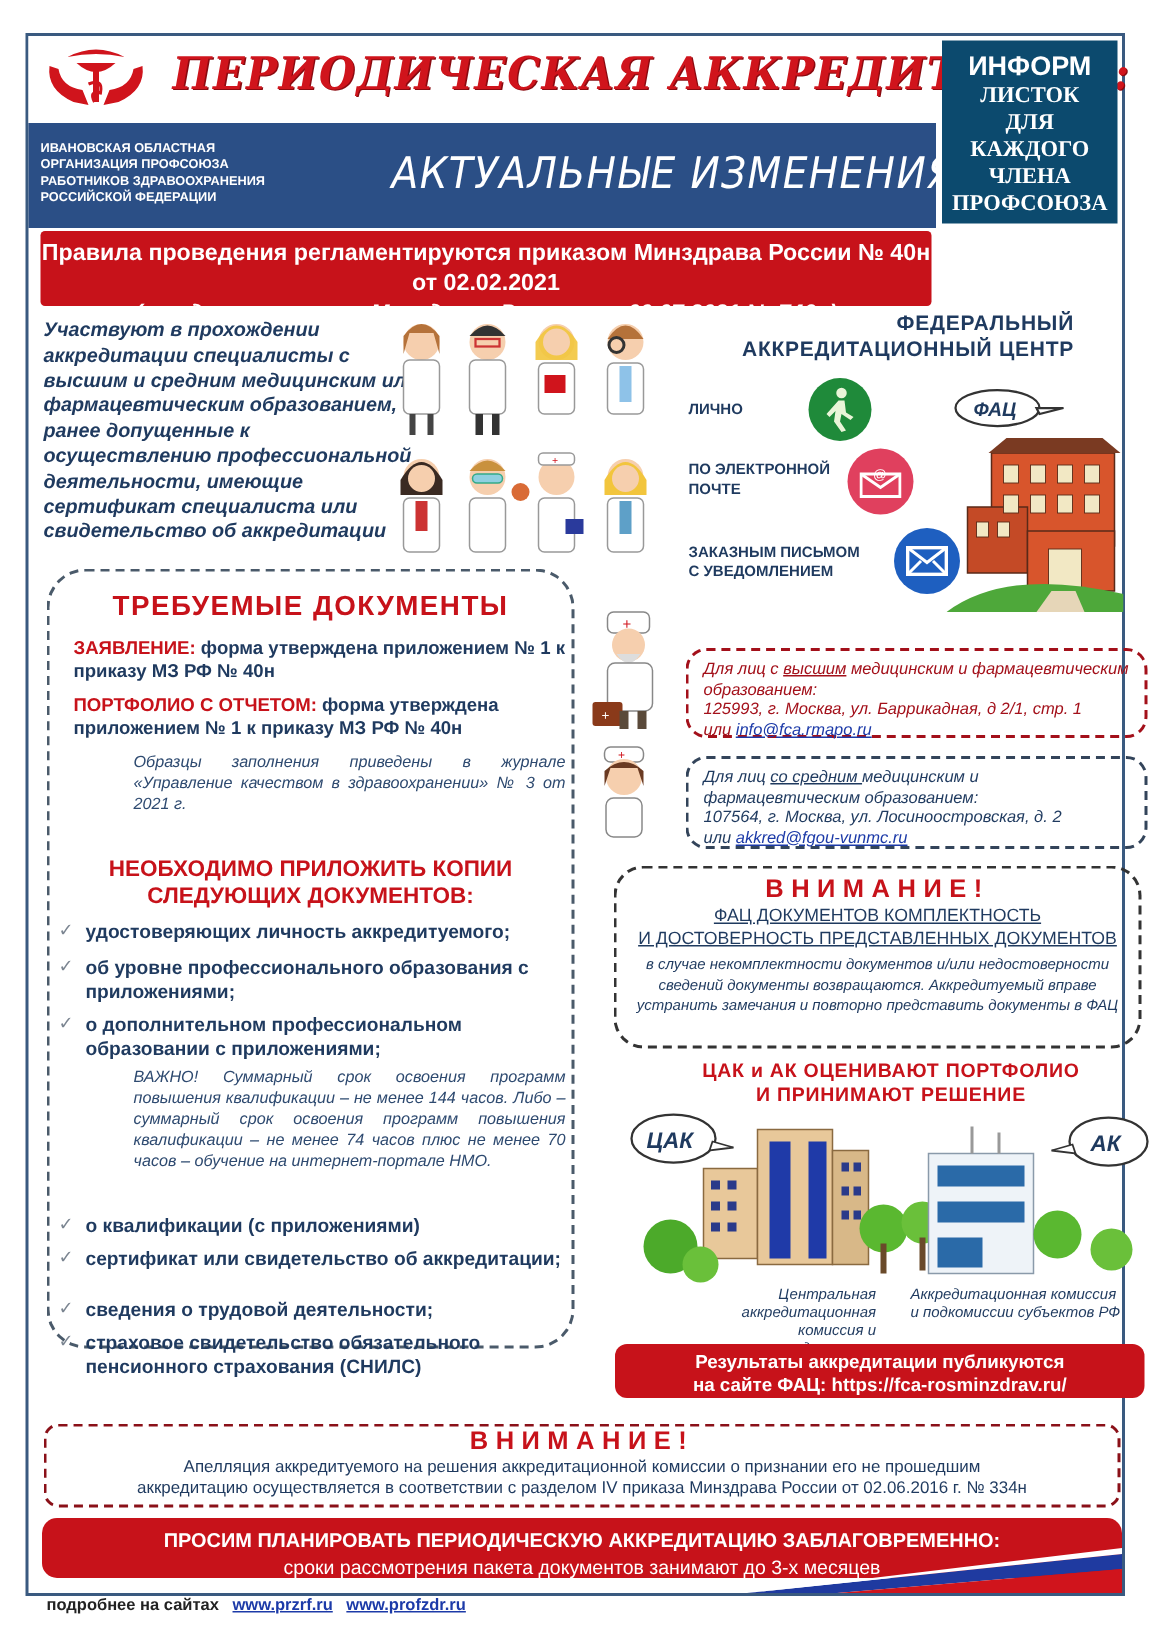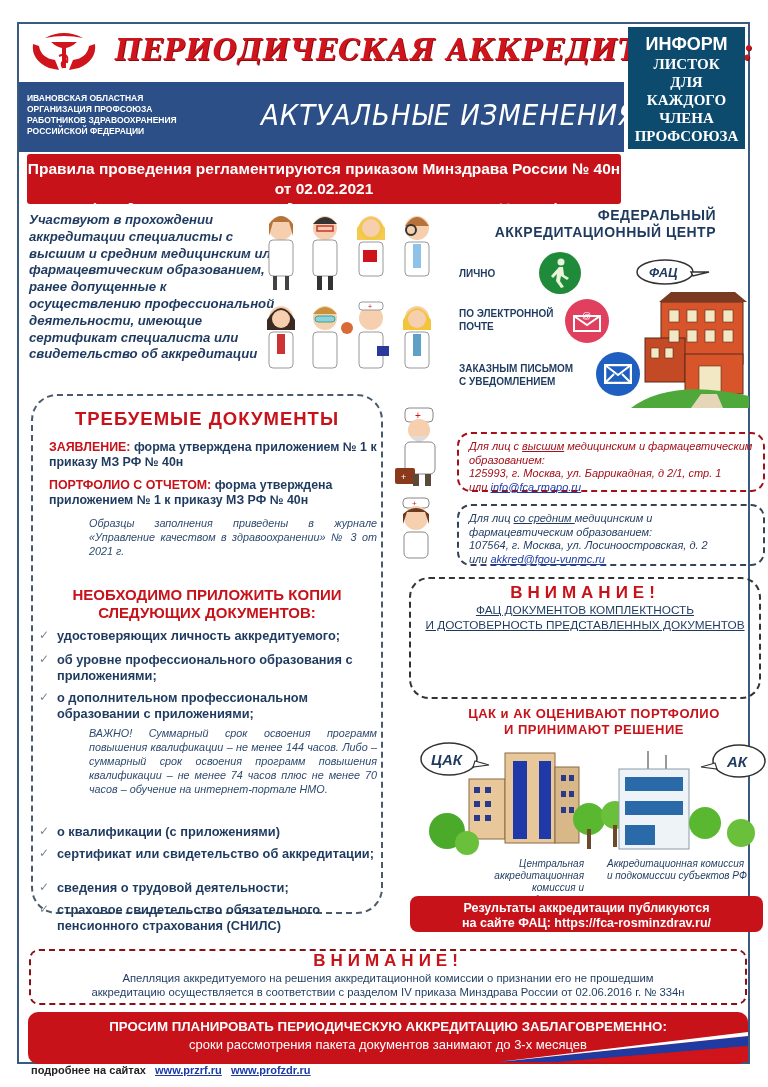--- a/index.html
+++ b/index.html
@@ -59,21 +59,21 @@
   .fed-title {
     position: absolute; left: 442px; top: 183px; width: 255px; text-align: right;
     font-weight: bold; font-size: 14px; line-height: 17px; color: #1f3a5f; letter-spacing: 0.5px;
   }
   .method { position: absolute; font-size: 10px; font-weight: bold; color: #1f3a5f; line-height: 13px; }
   .circle { position: absolute; border-radius: 50%; display: flex; align-items: center; justify-content: center; }
   .building-fac { position: absolute; left: 612px; top: 234px; width: 118px; height: 150px; }
 
   
   .docs-box {
-    position: absolute; left: 12px; top: 370px; width: 352px; height: 520px;
+    position: absolute; left: 12px; top: 355px; width: 352px; height: 520px;
     border: 2px dashed #4a5a6a; border-radius: 26px;
   }
   .docs-title {
     position: absolute; left: 0; top: 12px; width: 100%; text-align: center;
     font-size: 18.5px; font-weight: bold; color: #c7121a; letter-spacing: 1px;
   }
   .docs-para { position: absolute; left: 16px; width: 330px; font-size: 12.4px; font-weight: bold; line-height: 15px; color: #1f3a5f; }
   .docs-para .red { color: #c7121a; }
   .italic-note {
     position: absolute; font-style: italic; font-size: 10.8px; line-height: 14px; color: #2e4a70; text-align: justify;
@@ -117,21 +117,21 @@
   }
 
   .appeal {
     position: absolute; left: 10px; top: 925px; width: 718px; height: 56px;
     border: 2px dashed #8a1018; border-radius: 10px; text-align: center;
   }
   .appeal .t { font-size: 17px; font-weight: bold; color: #c7121a; letter-spacing: 5px; line-height: 20px; }
   .appeal .b { font-size: 11.3px; color: #1f3a5f; line-height: 14px; }
 
   .plan {
-    position: absolute; left: 9px; top: 988px; width: 720px; height: 52px; background: #c7121a;
+    position: absolute; left: 9px; top: 988px; width: 720px; height: 40px; background: #c7121a;
     border-radius: 10px; color: #fff; text-align: center; padding-top: 6px;
   }
   .plan .l1 { font-size: 13.3px; font-weight: bold; line-height: 18px; }
   .plan .l2 { font-size: 13px; line-height: 18px; }
 
   .footer { position: absolute; left: 12px; top: 1040px; font-size: 11px; font-weight: bold; color: #222; }
   .footer a { color: #1c3aa8; text-decoration: underline; margin-left: 6px; }
   .flag { position: absolute; right: 0; bottom: 0; width: 250px; height: 30px; }
 </style>
 </head>
@@ -340,20 +340,21 @@
   <div class="bubble bubble-mid">
     <div><span>Для лиц </span><u>со средним </u><span> медицинским и фармацевтическим образованием:</span></div>
     <div>107564, г. Москва, ул. Лосиноостровская, д. 2</div>
     <div><span>или </span><a>akkred@fgou-vunmc.ru</a></div>
   </div>
 
   <div class="attention-box">
     <div class="att-title">ВНИМАНИЕ!</div>
     <div class="att-sub">ФАЦ ДОКУМЕНТОВ КОМПЛЕКТНОСТЬ</div>
     <div class="att-sub">И ДОСТОВЕРНОСТЬ ПРЕДСТАВЛЕННЫХ ДОКУМЕНТОВ</div>
+    <div class="att-note">в случае некомплектности  документов и/или недостоверности сведений документы возвращаются. Аккредитуемый вправе устранить замечания и повторно представить документы в ФАЦ</div>
   </div>
 
   <div class="evaluate-title">
     <div>ЦАК и АК  ОЦЕНИВАЮТ ПОРТФОЛИО</div>
     <div>И ПРИНИМАЮТ РЕШЕНИЕ</div>
   </div>
 
   <svg class="cities" viewBox="0 0 350 120">
     <ellipse cx="30" cy="20" rx="28" ry="16" fill="#fff" stroke="#333" stroke-width="1.5"></ellipse>
     <text x="12" y="26" font-size="15" font-style="italic" font-weight="bold" fill="#1f3a5f">ЦАК</text>

